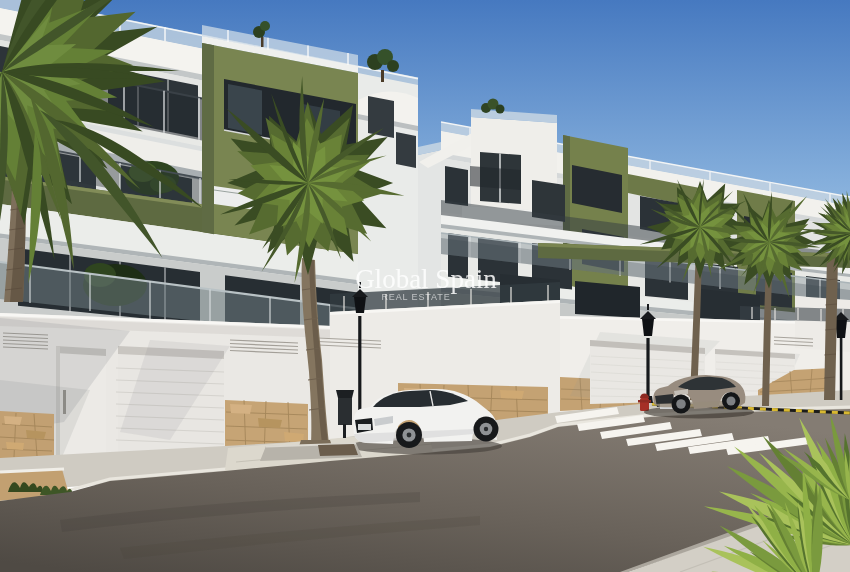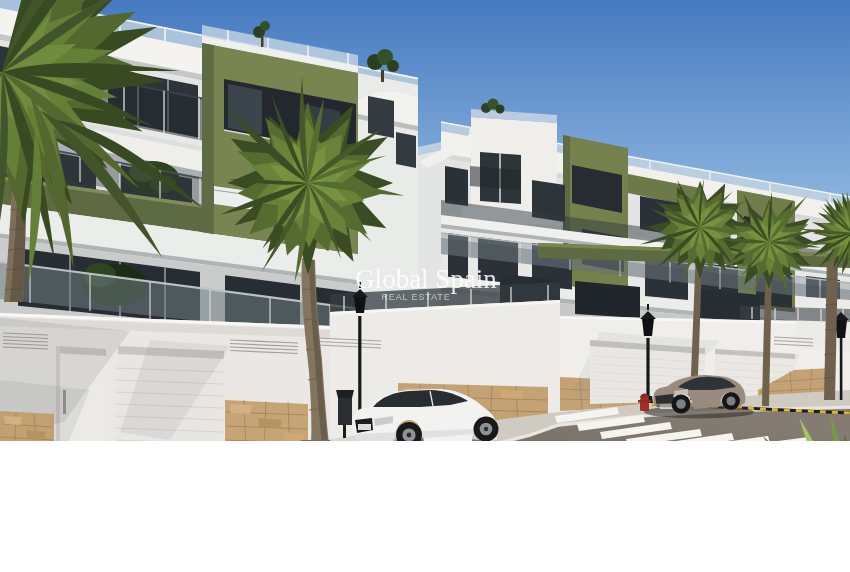--- a/index.html
+++ b/index.html
@@ -1,16 +1,16 @@
 <!DOCTYPE html>
 <html><head>
 <meta charset="utf-8">
 <style>
   html,body{margin:0;padding:0;}
-  #scene{position:relative;width:850px;height:441px;overflow:hidden;font-family:"Liberation Sans",sans-serif;}
+  #scene{position:relative;width:850px;height:572px;overflow:hidden;font-family:"Liberation Sans",sans-serif;}
 </style>
 </head>
 <body>
 <div id="scene">
 <svg width="850" height="572" viewBox="0 0 850 572">
 <defs>
   <linearGradient id="sky" x1="0" y1="0" x2="0" y2="1">
     <stop offset="0" stop-color="#4679c0"></stop>
     <stop offset="0.5" stop-color="#84aedb"></stop>
     <stop offset="1" stop-color="#c6def1"></stop>

